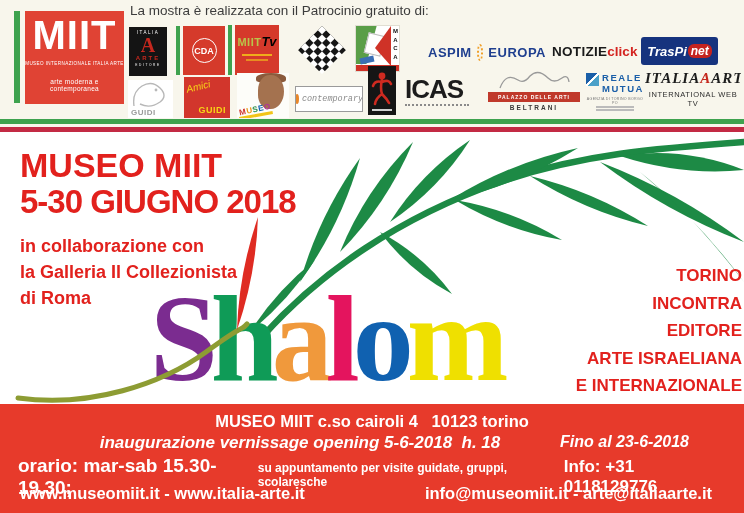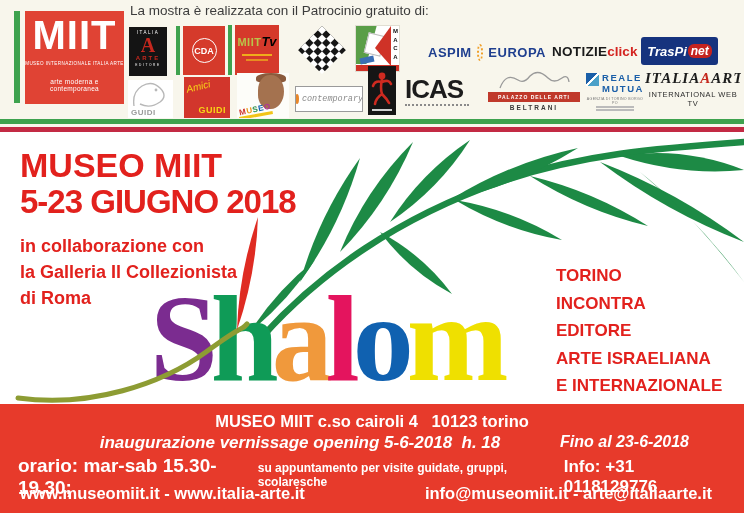--- a/index.html
+++ b/index.html
@@ -96,21 +96,21 @@
   
   .main-left { position:absolute; left:20px; top:148px; color:#e2211d; z-index:2; }
   .main-left .museum { font-size:34px; font-weight:bold; letter-spacing:0; line-height:1.05; }
   .main-left .dates { font-size:33px; font-weight:bold; letter-spacing:-1px; line-height:1.1; }
   .main-left .collab { font-size:18px; font-weight:bold; line-height:26px; margin-top:13px; }
   .branch-svg { position:absolute; left:0; top:132px; z-index:1; pointer-events:none; }
   .over-svg { position:absolute; left:0; top:132px; z-index:3; pointer-events:none; }
   .shalom { position:absolute; left:150px; top:278px; z-index:2;
     font-family:"Liberation Serif", serif; font-weight:bold; font-size:122px; line-height:1;
     letter-spacing:-7px; white-space:nowrap; }
-  .right-block { position:absolute; right:2px; top:262px; width:186px; text-align:left; z-index:2;
+  .right-block { position:absolute; right:2px; top:262px; width:186px; text-align:right; z-index:2;
     color:#e2211d; font-weight:bold; font-size:17px; line-height:27.5px; }
 
   
   .footer { position:absolute; left:0; top:404px; width:744px; height:125px; background:#e73a2b; color:#fff; }
   .f-line1 { position:absolute; left:0; top:8px; width:100%; text-align:center; font-size:16.5px; font-weight:bold; }
   .f-line2 { position:absolute; left:0; top:29px; width:100%; text-align:center; font-size:17px; font-weight:bold; font-style:italic; }
   .f-line2 .vern { display:inline-block; transform:translateX(-72px); }
   .f-line2 .until { position:absolute; right:55px; top:0; font-size:16px; }
   .f-line3 { position:absolute; left:18px; right:20px; top:51px; display:flex; align-items:baseline; justify-content:space-between; }
   .f-line3 .hours { font-size:19px; font-weight:bold; }
@@ -245,21 +245,21 @@
     <path d="M455 68 Q505 98 562 108 Q513 78 455 68 Z" fill="#1d8a45"></path>
     <path d="M530 44 Q585 79 648 94 Q593 59 530 44 Z" fill="#1d8a45"></path>
     <path d="M600 30 Q666 80 744 110 Q678 60 600 30 Z" fill="#1d8a45"></path>
     <path d="M620 24 Q681 44 744 38 Q683 14 620 24 Z" fill="#1d8a45"></path>
     <path d="M640 40 Q700 90 744 150 Q690 80 640 40 Z" fill="#1d8a45"></path>
     <path d="M250 200 Q288 169 315 128 Q276 159 250 200 Z" fill="#1d8a45"></path>
   </svg>
 
   <div class="main-left">
     <div class="museum">MUSEO MIIT</div>
-    <div class="dates">5-23 GIUGNO 2018</div>
+    <div class="dates">5-30 GIUGNO 2018</div>
     <div class="collab">
       <div>in collaborazione con</div>
       <div>la Galleria Il Collezionista</div>
       <div>di Roma</div>
     </div>
   </div>
 
   <div class="shalom"><span style="color: rgb(123, 44, 144);">S</span><span style="color: rgb(15, 155, 87);">h</span><span style="color: rgb(240, 153, 60);">a</span><span style="color: rgb(228, 20, 94);">l</span><span style="color: rgb(16, 97, 176);">o</span><span style="color: rgb(239, 224, 0);">m</span></div>
 
   <svg class="over-svg" width="744" height="272" viewBox="0 0 744 272">

